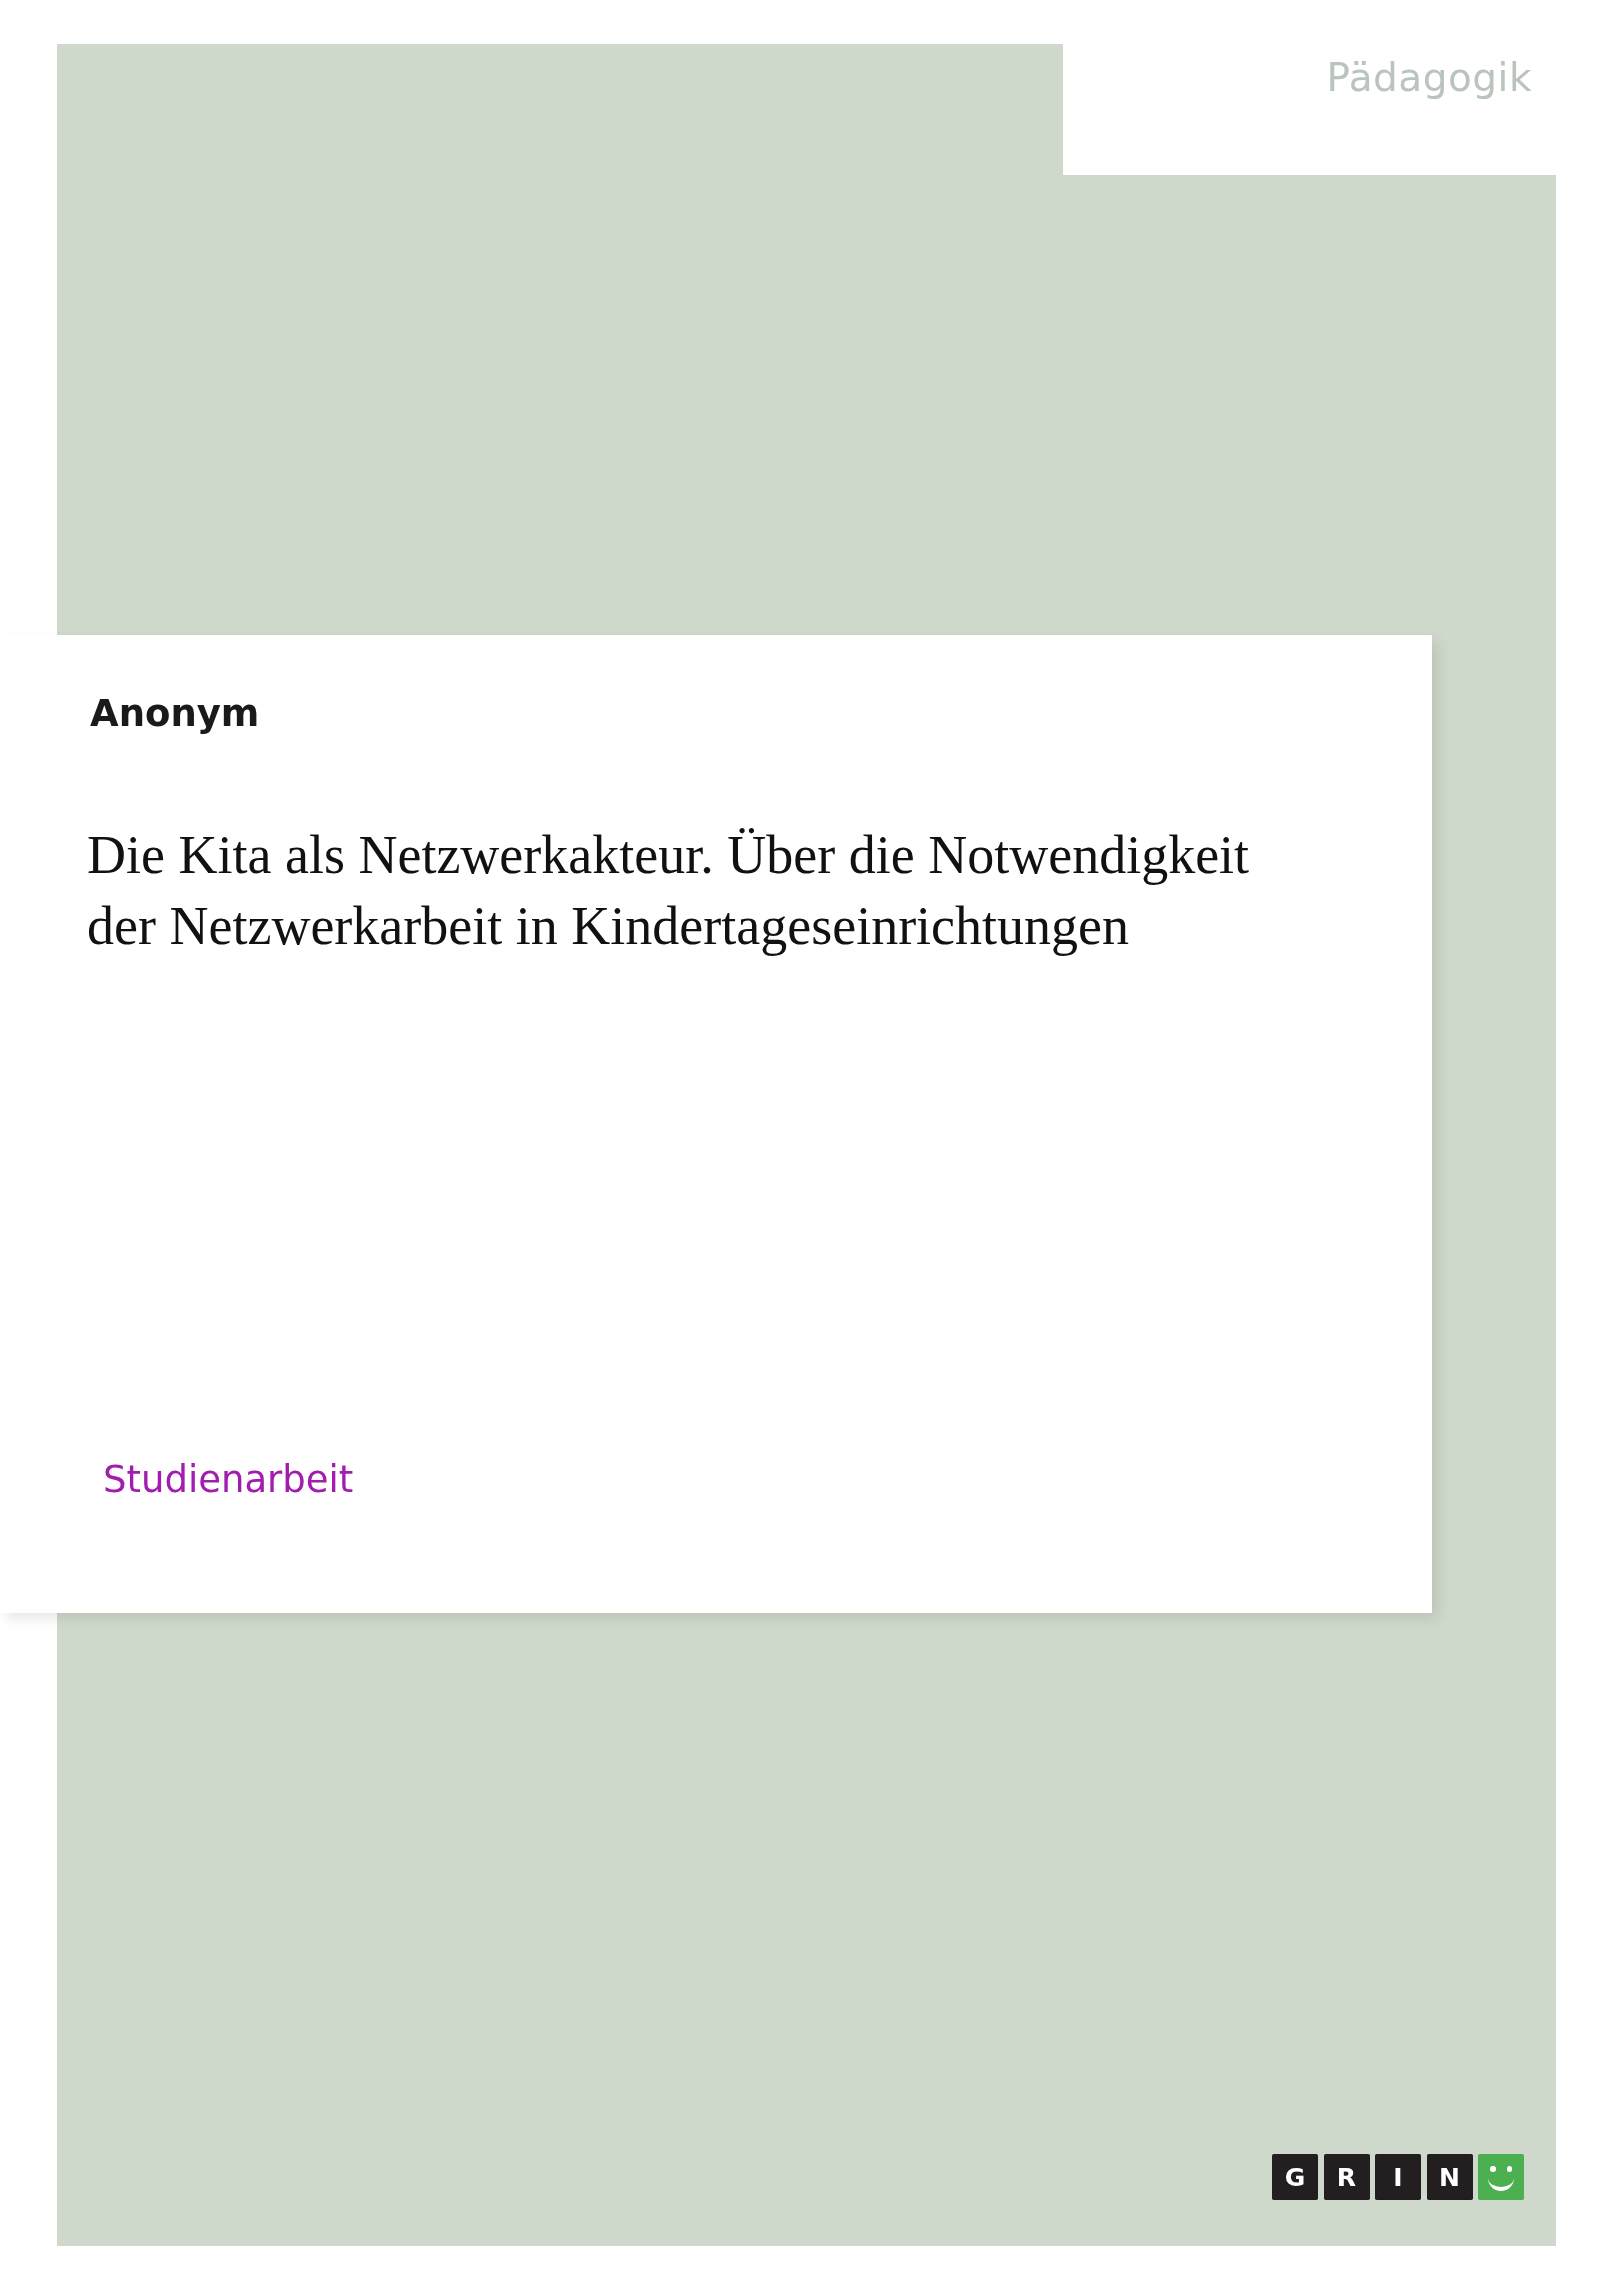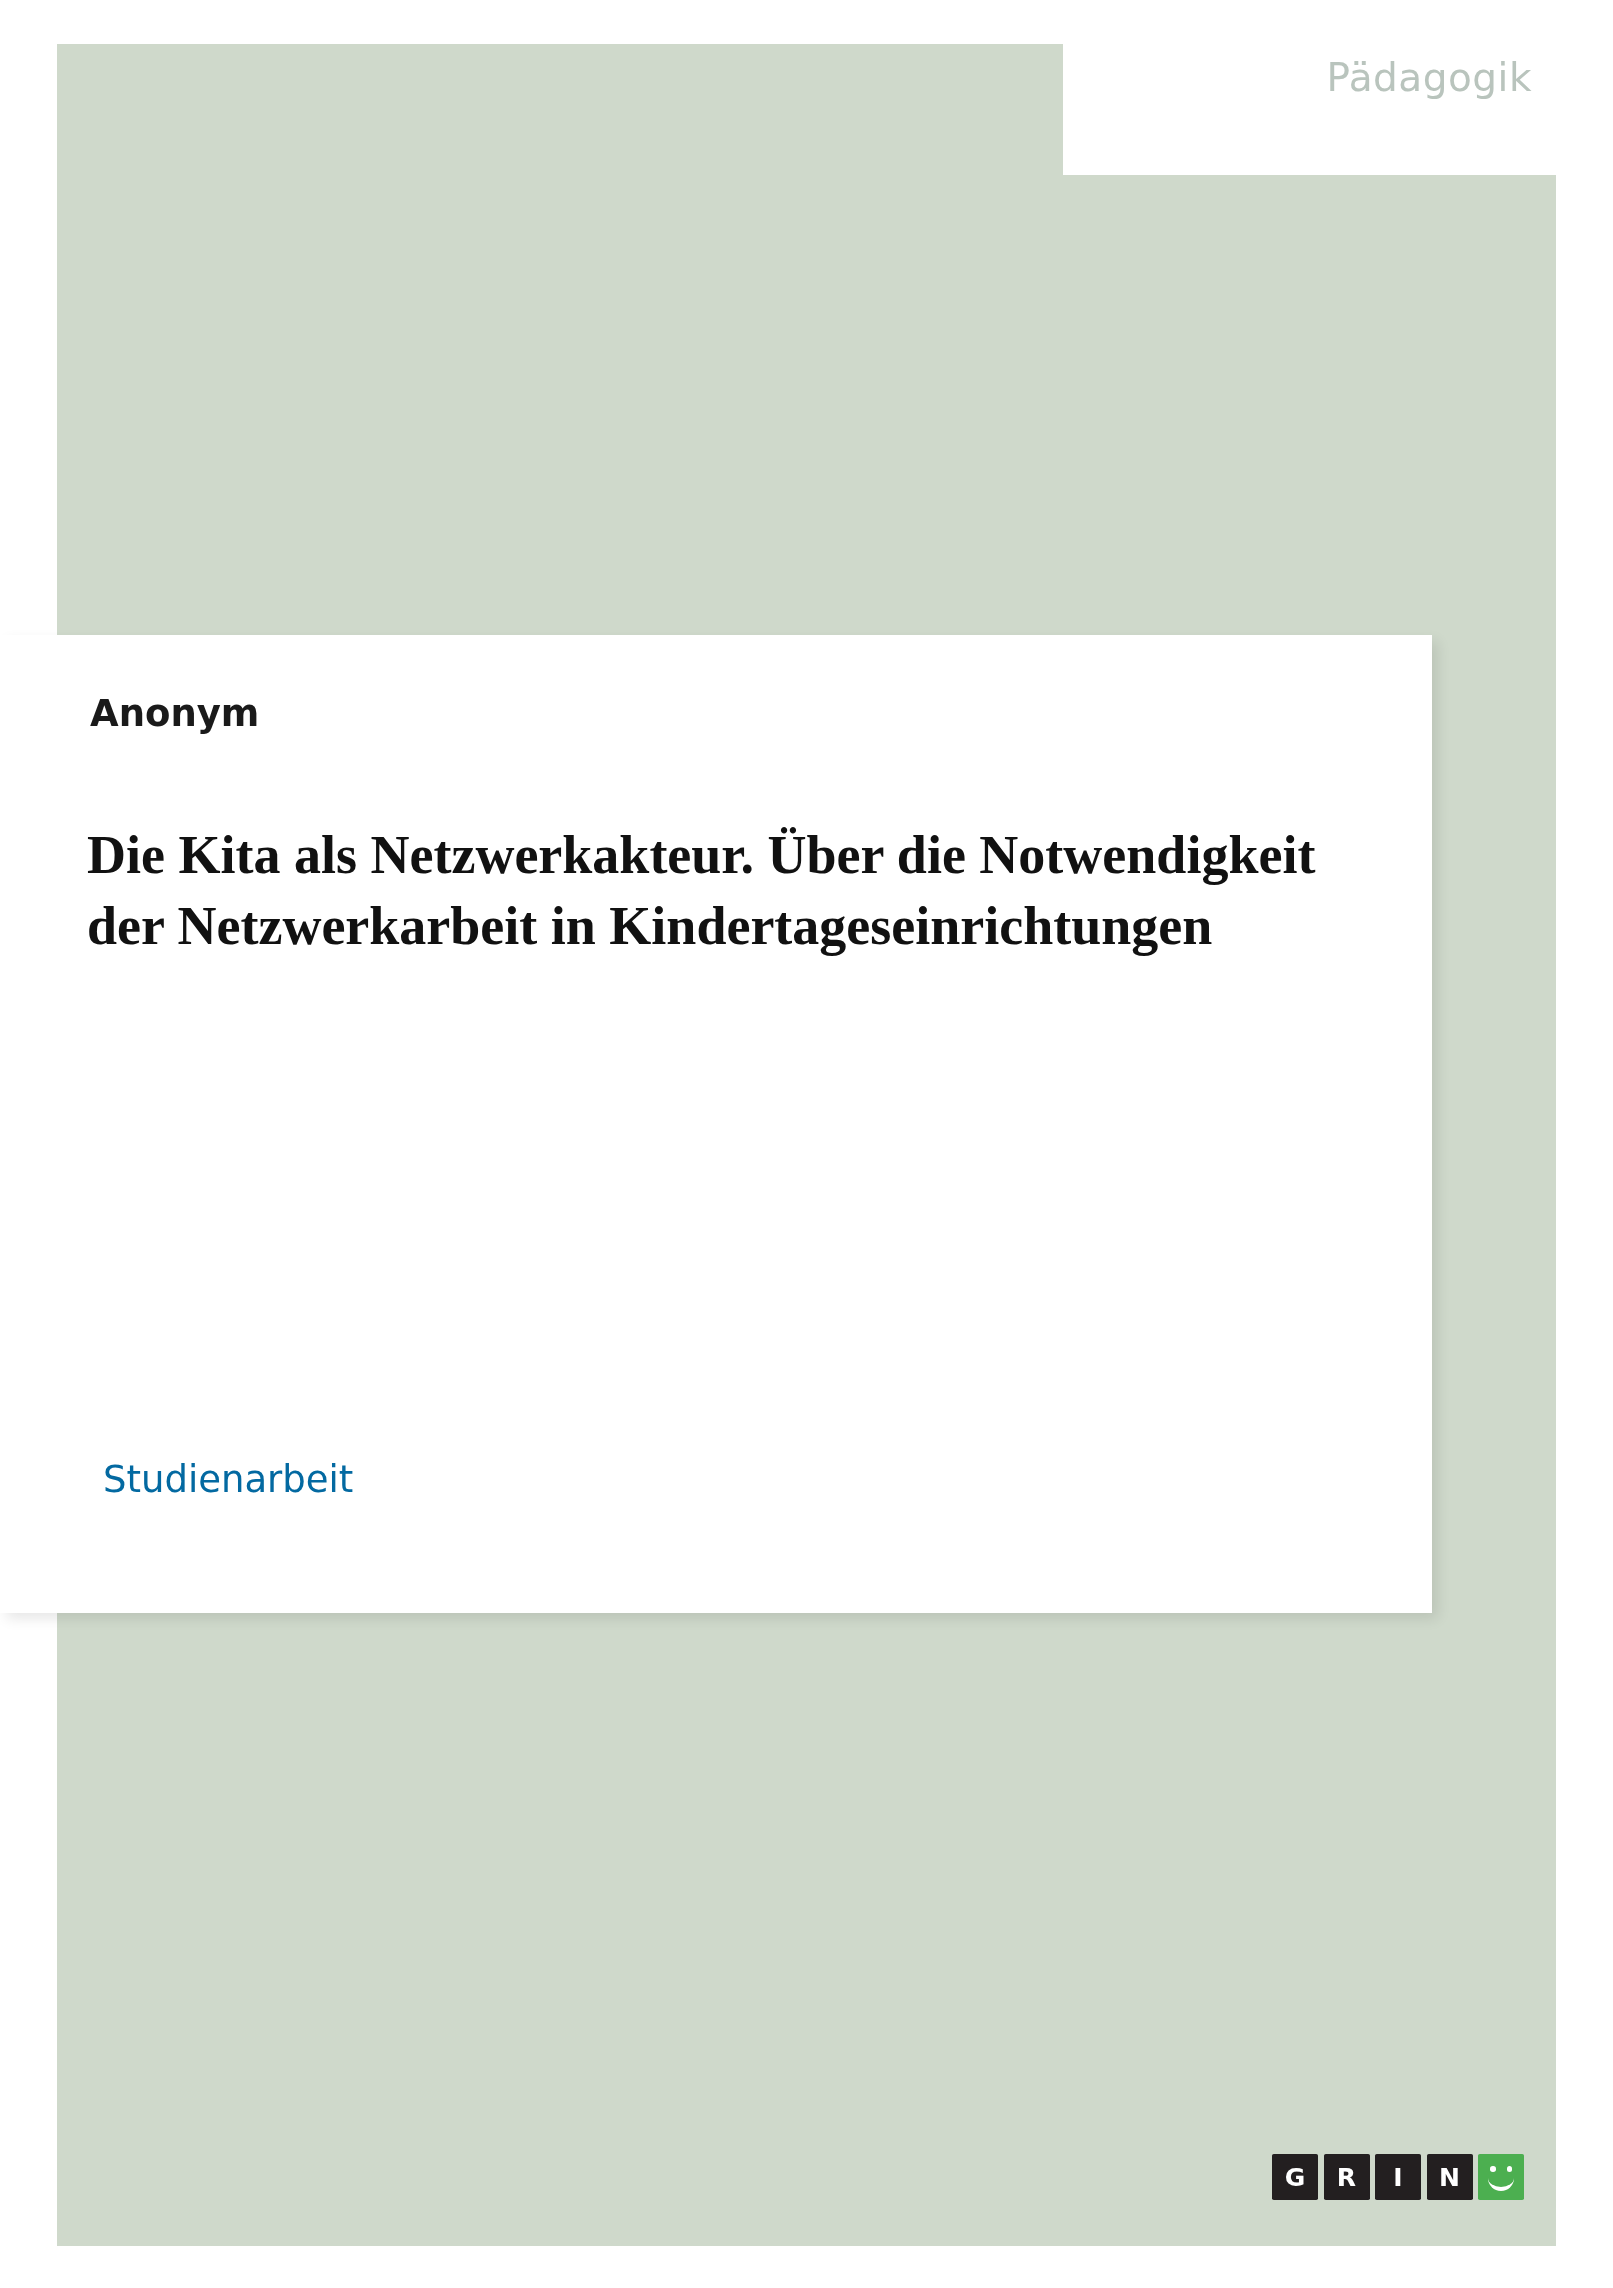--- a/index.html
+++ b/index.html
@@ -84,30 +84,30 @@
   }
   .title {
     position: absolute;
     left: 87px;
     top: 185px;
     width: 1237px;
     font-family: "Liberation Serif", serif;
     font-size: 54px;
     line-height: 1.32;
     color: #111111;
-    font-weight: bold;
+    font-weight: normal;
   }
 
   
   .doctype {
     position: absolute;
     left: 103px;
     top: 1458px;
     font-size: 37px;
-    color: #0369a1;
+    color: #a21caf;
     font-family: "DejaVu Sans", sans-serif;
   }
 
   
   .logo {
     position: absolute;
     right: 89px;
     bottom: 89px;
     display: flex;
     gap: 5.5px;

